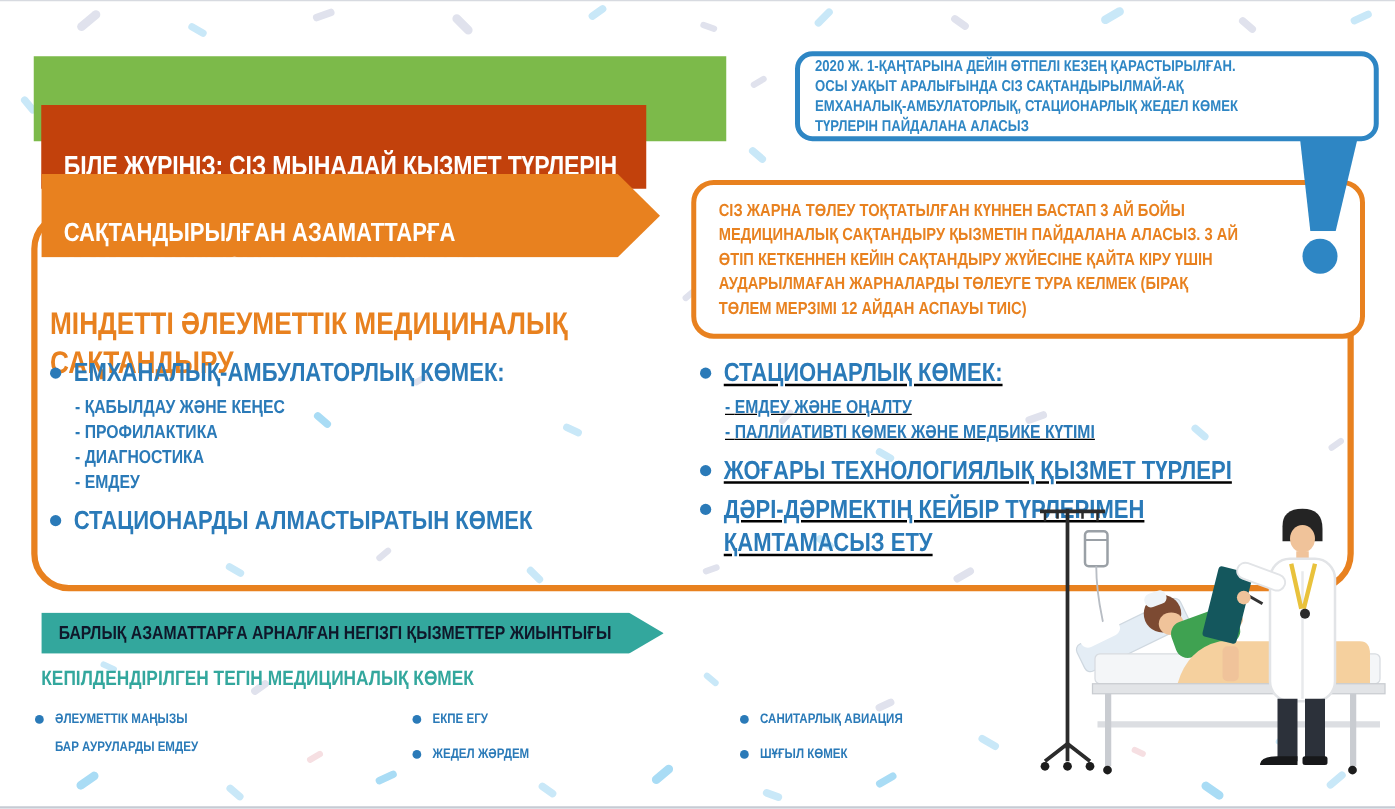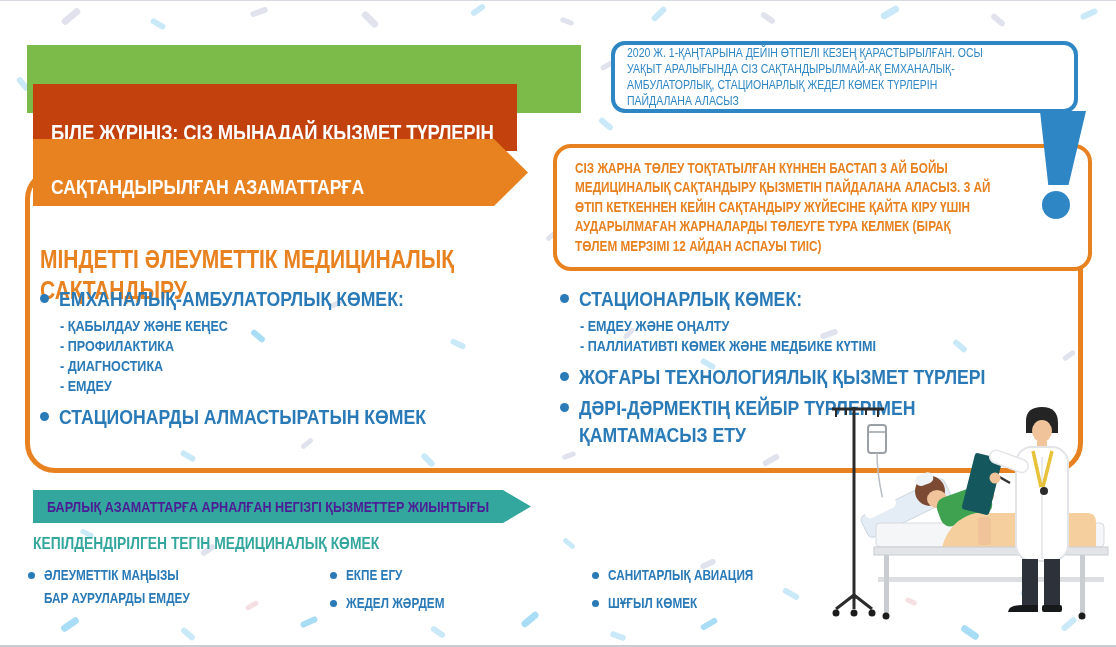--- a/index.html
+++ b/index.html
@@ -9,23 +9,23 @@
   
   .cx{display:block;transform:scaleX(0.84);transform-origin:0 0;width:119%;}
   
   .confetti{position:absolute;border-radius:5px;z-index:0;}
   
   .green-accent{left:27px;top:44px;width:554px;height:68px;background:#7cba4a;z-index:2;}
   .top-banner{left:33px;top:38px;width:484px;height:67px;background:#c2410c;z-index:3;
               color:#fff;font-weight:700;font-size:22px;line-height:29px;letter-spacing:-0.2px;
               padding:5px 0 0 18px;box-sizing:border-box;white-space:pre-line;margin-top:45px;}
   
-  .blue-note{left:611px;top:40px;width:467px;height:72px;border:4px solid #2e86c4;border-radius:14px;
+  .blue-note{left:636px;top:40px;width:467px;height:72px;border:4px solid #2e86c4;border-radius:14px;
              background:#fff;z-index:3;box-sizing:border-box;display:flex;align-items:center;
-             color:#2e86c4;font-weight:400;font-size:12.5px;line-height:16px;padding:4px 12px;white-space:pre-line;}
+             color:#2e86c4;font-weight:700;font-size:12.5px;line-height:16px;padding:4px 12px;white-space:pre-line;}
   
   .frame{left:25px;top:168px;width:1058px;height:304px;border:5px solid #e8811f;border-radius:30px;z-index:1;box-sizing:border-box;}
   .frame-patch{left:498px;top:160px;width:64px;height:52px;background:#fff;z-index:2;}
   
   .orange-banner{left:33px;top:138px;width:495px;height:67px;background:#e8811f;z-index:3;
                  clip-path:polygon(0 0,calc(100% - 34px) 0,100% 50%,calc(100% - 34px) 100%,0 100%);
                  color:#fff;font-weight:700;font-size:21px;line-height:27px;padding:7px 0 0 18px;
                  box-sizing:border-box;white-space:pre-line;}
   
   .orange-note{left:553px;top:143px;width:539px;height:127px;border:4px solid #e8811f;border-radius:18px;
@@ -34,34 +34,34 @@
   
   .excl-bar{left:1040px;top:110px;width:46px;height:74px;background:#2e86c4;z-index:5;
             clip-path:polygon(0 0,100% 0,62% 100%,18% 100%);}
   .excl-dot{left:1042px;top:190px;width:28px;height:28px;border-radius:50%;background:#2e86c4;z-index:5;}
   
   .heading-orange{left:40px;top:212px;width:500px;color:#e8811f;font-weight:700;font-size:25px;line-height:31px;
                   white-space:pre-line;z-index:3;}
   
   .col{z-index:3;}
   .col-left{left:40px;top:284px;width:500px;}
-  .col-right{left:560px;top:284px;width:525px;}
+  .col-right{left:560px;top:284px;width:525px;text-decoration:underline;}
   .b-item{display:flex;gap:10px;color:#2a7ab8;font-weight:700;font-size:21px;line-height:27px;}
   .b-item .dot{flex:none;width:9px;height:9px;border-radius:50%;background:#2a7ab8;margin-top:9px;}
   .b-item .txt{white-space:pre-line;}
   .sub-item{margin-left:20px;color:#2a7ab8;font-weight:700;font-size:15px;line-height:20px;}
   .sub-item .cx::before{content:"- ";}
   .gap-sm{height:4px;} .gap-md{height:7px;}
   
   .teal-banner{left:33px;top:489px;width:498px;height:33px;background:#33a79d;z-index:3;
                clip-path:polygon(0 0,calc(100% - 28px) 0,100% 50%,calc(100% - 28px) 100%,0 100%);
-               color:#4c1d95;font-weight:700;font-size:15px;line-height:33px;padding-left:14px;box-sizing:border-box;}
+               color:#0f172a;font-weight:700;font-size:15px;line-height:33px;padding-left:14px;box-sizing:border-box;}
   .teal-heading{left:33px;top:533px;width:500px;color:#33a79d;font-weight:700;font-size:16.5px;z-index:3;}
   .bottom-col{top:563px;z-index:3;}
-  .bc-item{display:flex;gap:9px;color:#2a7ab8;font-weight:700;font-size:14px;line-height:23px;margin-bottom:5px;}
+  .bc-item{display:flex;gap:9px;color:#2a7ab8;font-weight:700;font-size:11px;line-height:23px;margin-bottom:5px;}
   .bc-item .dot{flex:none;width:7px;height:7px;border-radius:50%;background:#2a7ab8;margin-top:8px;}
   .bc-item .txt{white-space:pre-line;}
   
   .illus{left:830px;top:398px;width:286px;height:247px;z-index:4;}
 </style>
 </head>
 <body>
 
 <div class="page">
 

